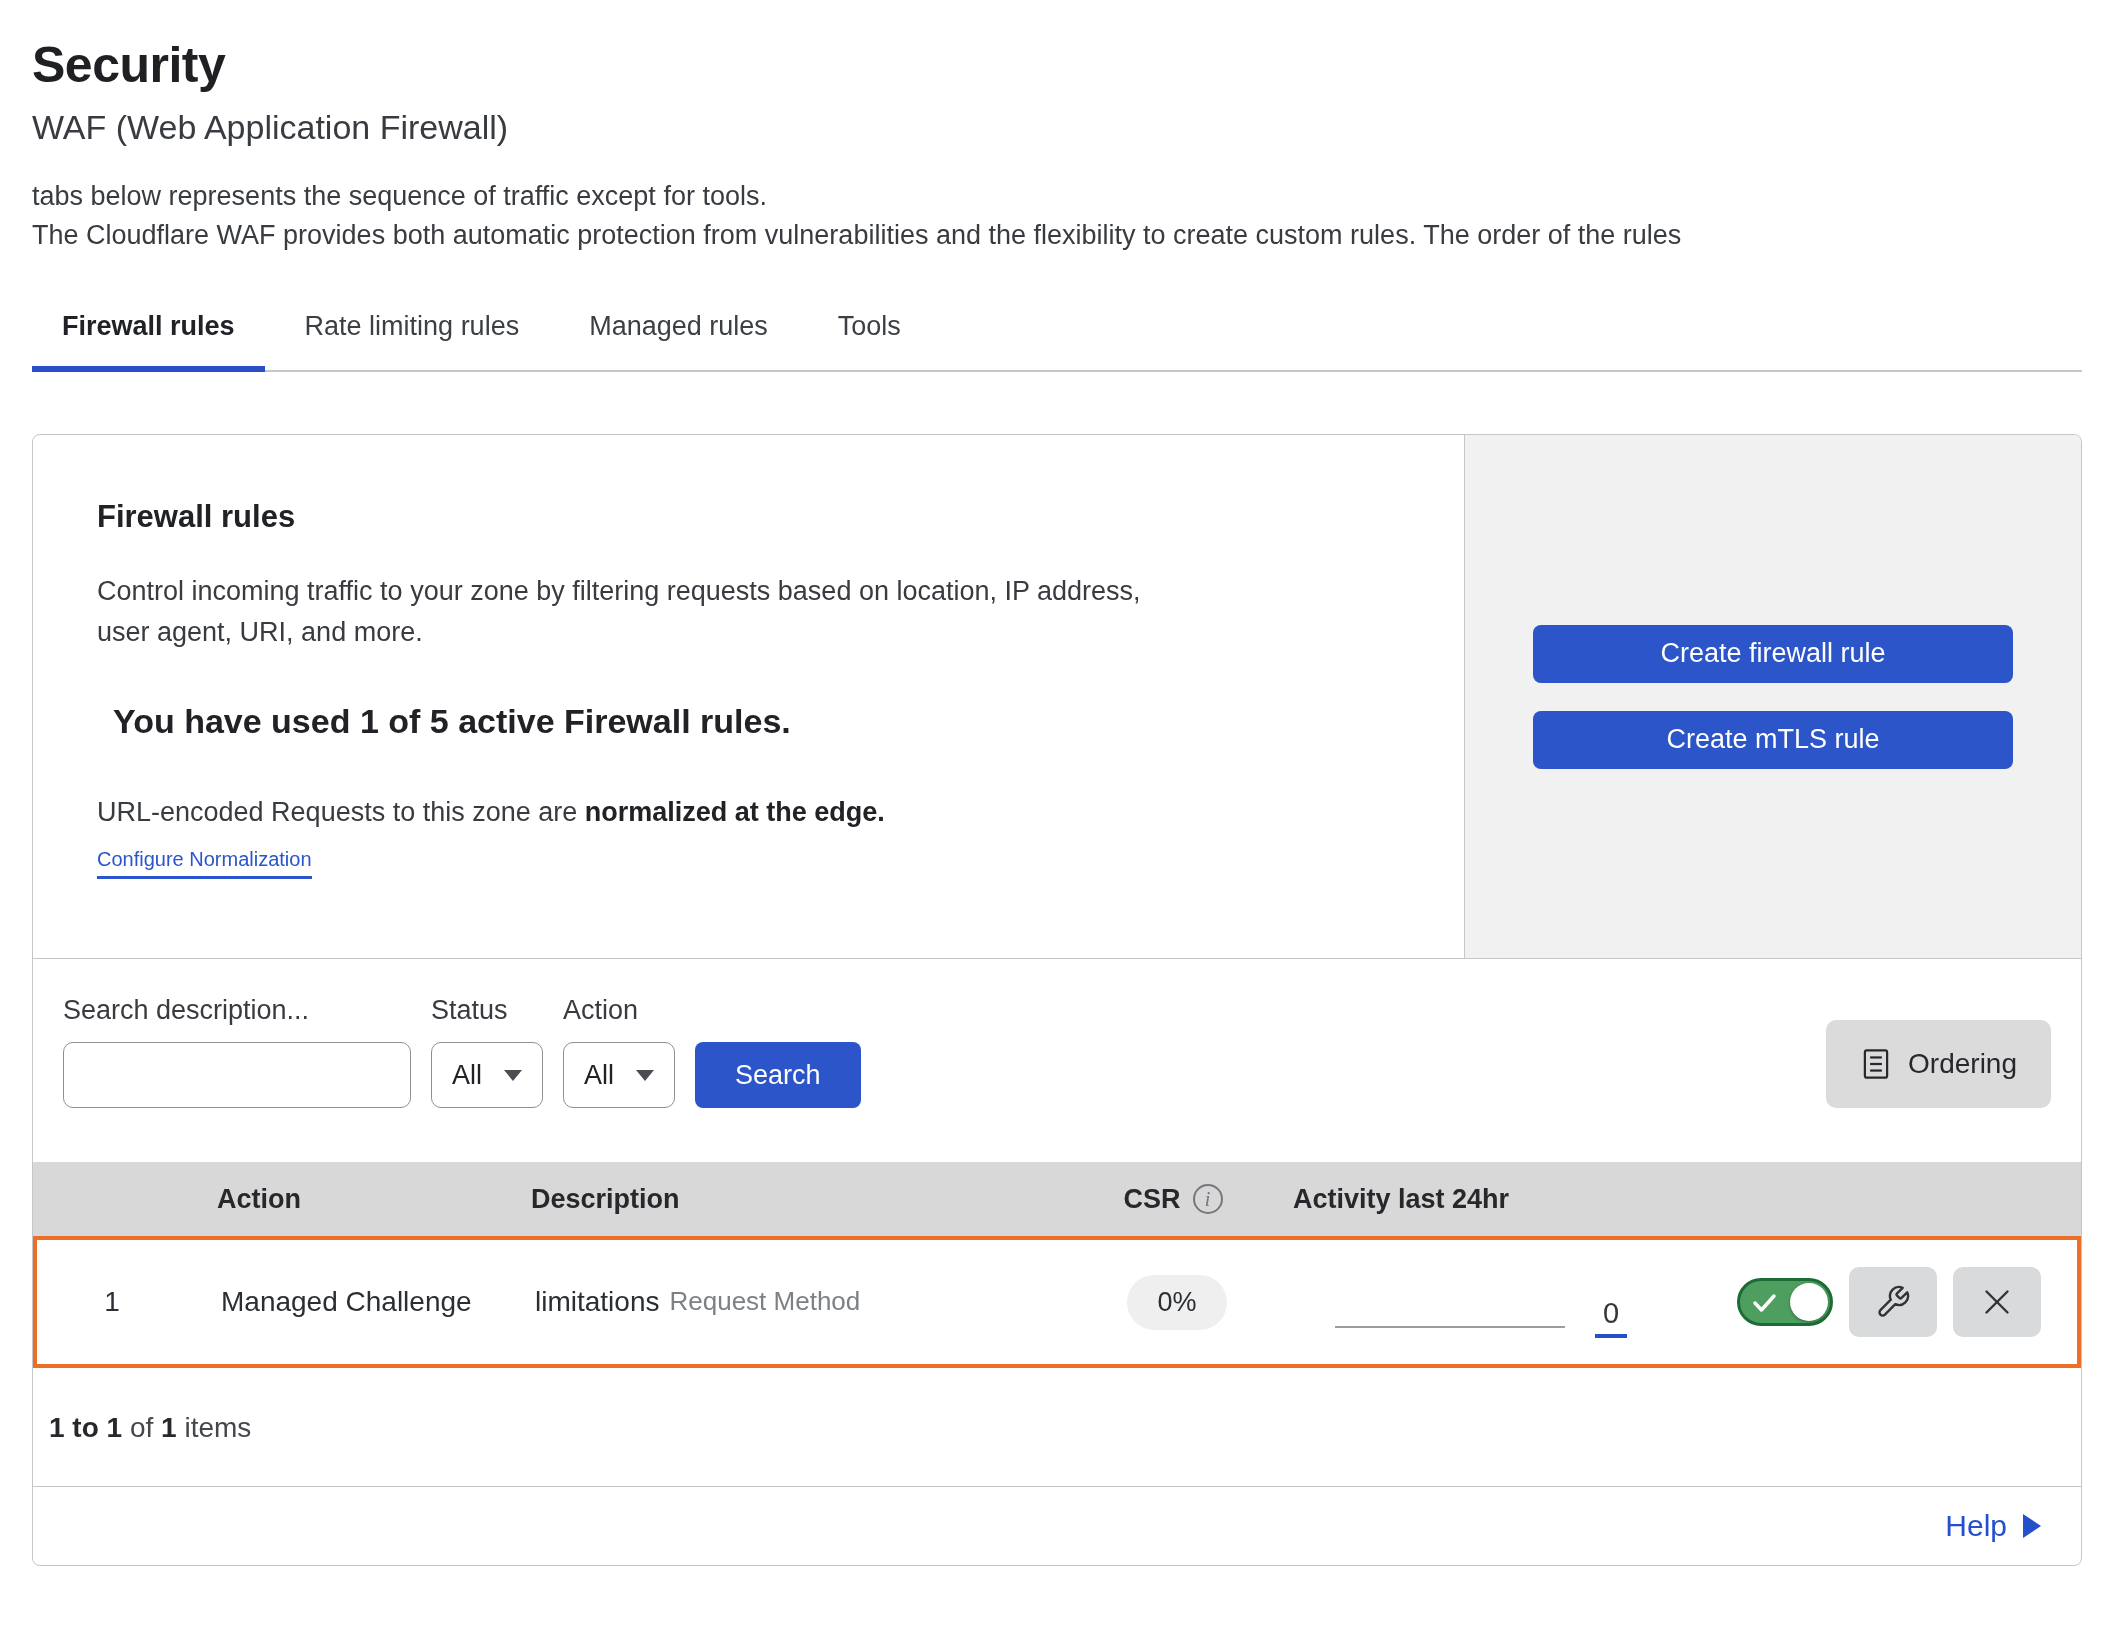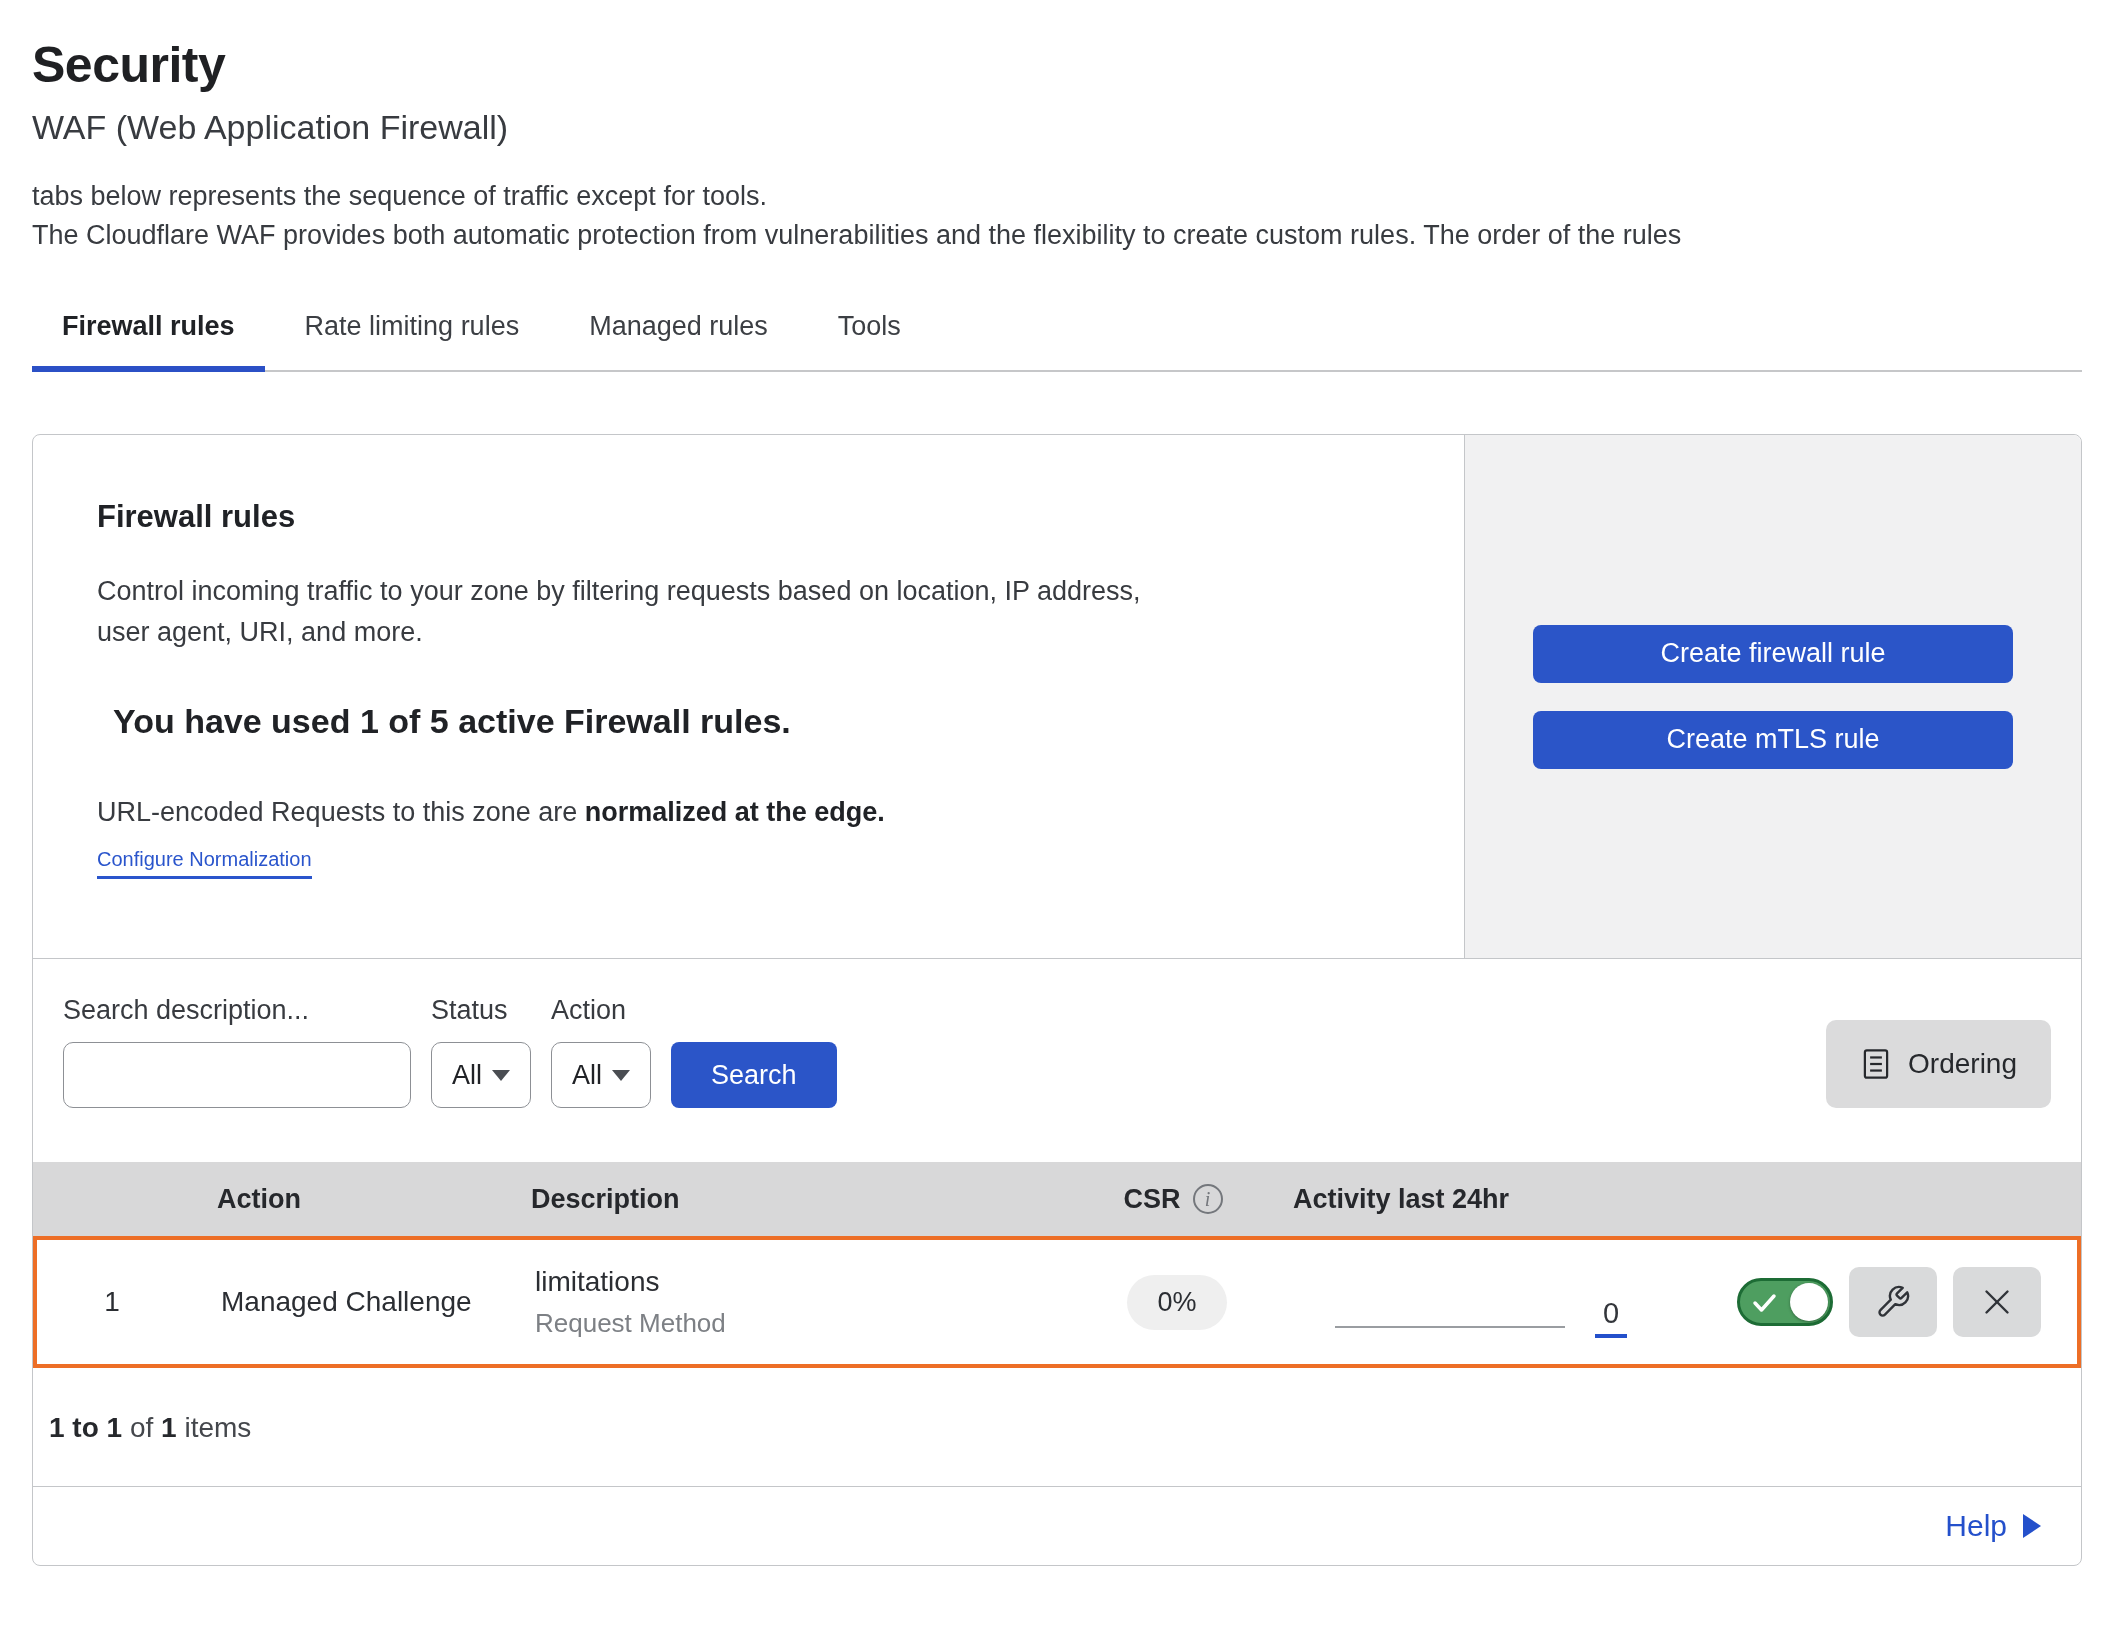--- a/index.html
+++ b/index.html
@@ -42,42 +42,42 @@
 
   
   .filter-section { display:flex; justify-content:space-between; align-items:flex-end; padding:36px 30px 54px; }
   .filter-left { display:flex; align-items:flex-end; gap:20px; }
   .filter-group { display:flex; flex-direction:column; gap:16px; }
   .filter-label { font-size:27px; color:#383b40; }
   .search-box { width:348px; height:66px; border:1px solid #8d9095; border-radius:10px; background:#fff;
                 display:flex; align-items:center; gap:12px; padding:0 16px; }
   .search-box input { border:none; outline:none; flex:1; font-size:26px; font-family:inherit; color:#202226; background:transparent; }
   .select { height:66px; background:#fff; border:1px solid #8d9095; border-radius:10px; padding:0 20px;
-            display:flex; align-items:center; gap:10px; font-size:27px; color:#202226; cursor:pointer; }
+            display:flex; align-items:center; gap:22px; font-size:27px; color:#202226; cursor:pointer; }
   .chevron { width:0; height:0; border-left:9px solid transparent; border-right:9px solid transparent; border-top:11px solid #4a4d52; }
   .btn-search { height:66px; padding:0 40px; background:#2b55c8; color:#fff; border:none; border-radius:8px;
                 font-size:27px; font-family:inherit; cursor:pointer; }
   .btn-ordering { height:88px; padding:0 34px; background:#dbdbdc; color:#26282c; border:none; border-radius:10px;
                   font-size:28px; font-family:inherit; display:flex; align-items:center; gap:16px; cursor:pointer; }
 
   
   .grid-cols { display:grid; grid-template-columns:150px 330px 540px 240px 400px 1fr; align-items:center; }
   .table-header { background:#d8d8d9; height:74px; font-size:27px; font-weight:700; color:#26282c; }
   .th-action { padding-left:34px; }
   .th-desc { padding-left:18px; }
   .th-csr { display:flex; justify-content:center; align-items:center; gap:12px; }
   .info-icon { width:30px; height:30px; border:2px solid #74777c; border-radius:50%; color:#74777c;
                font-size:20px; font-weight:400; line-height:26px; text-align:center;
                font-family:"Liberation Serif", serif; font-style:italic; }
   .info-icon::after { content:"i"; }
 
   .rule-row { border:4px solid #ed6e26; background:#fff; height:132px; font-size:28px; color:#2b2e33; }
   .cell-priority { text-align:center; }
   .cell-action { padding-left:34px; }
-  .cell-desc { padding-left:18px; display:flex; flex-direction:column; gap:10px; }
+  .cell-desc { padding-left:18px; display:flex; flex-direction:row; gap:10px;text-align:right; }
   .desc-main { font-size:28px; color:#2b2e33; }
   .desc-sub { font-size:26px; color:#7d8085; }
   .cell-csr { display:flex; justify-content:center; }
   .csr-badge { background:#efefef; border-radius:28px; padding:12px 30px; font-size:27px; color:#2b2e33; }
   .cell-activity { display:flex; align-items:flex-end; gap:30px; padding-left:38px; height:72px; }
   .sparkline { width:230px; height:0; border-bottom:2px solid #9a9da1; margin-bottom:10px; }
   .activity-zero { font-size:29px; color:#33363b; border-bottom:4px solid #2450cb; padding:0 8px 4px; cursor:pointer; }
   .cell-controls { display:flex; justify-content:flex-end; align-items:center; gap:16px; padding-right:36px; }
 
   .toggle { position:relative; width:96px; height:48px; background:#4e9e60; border:3px solid #1d6c35;

